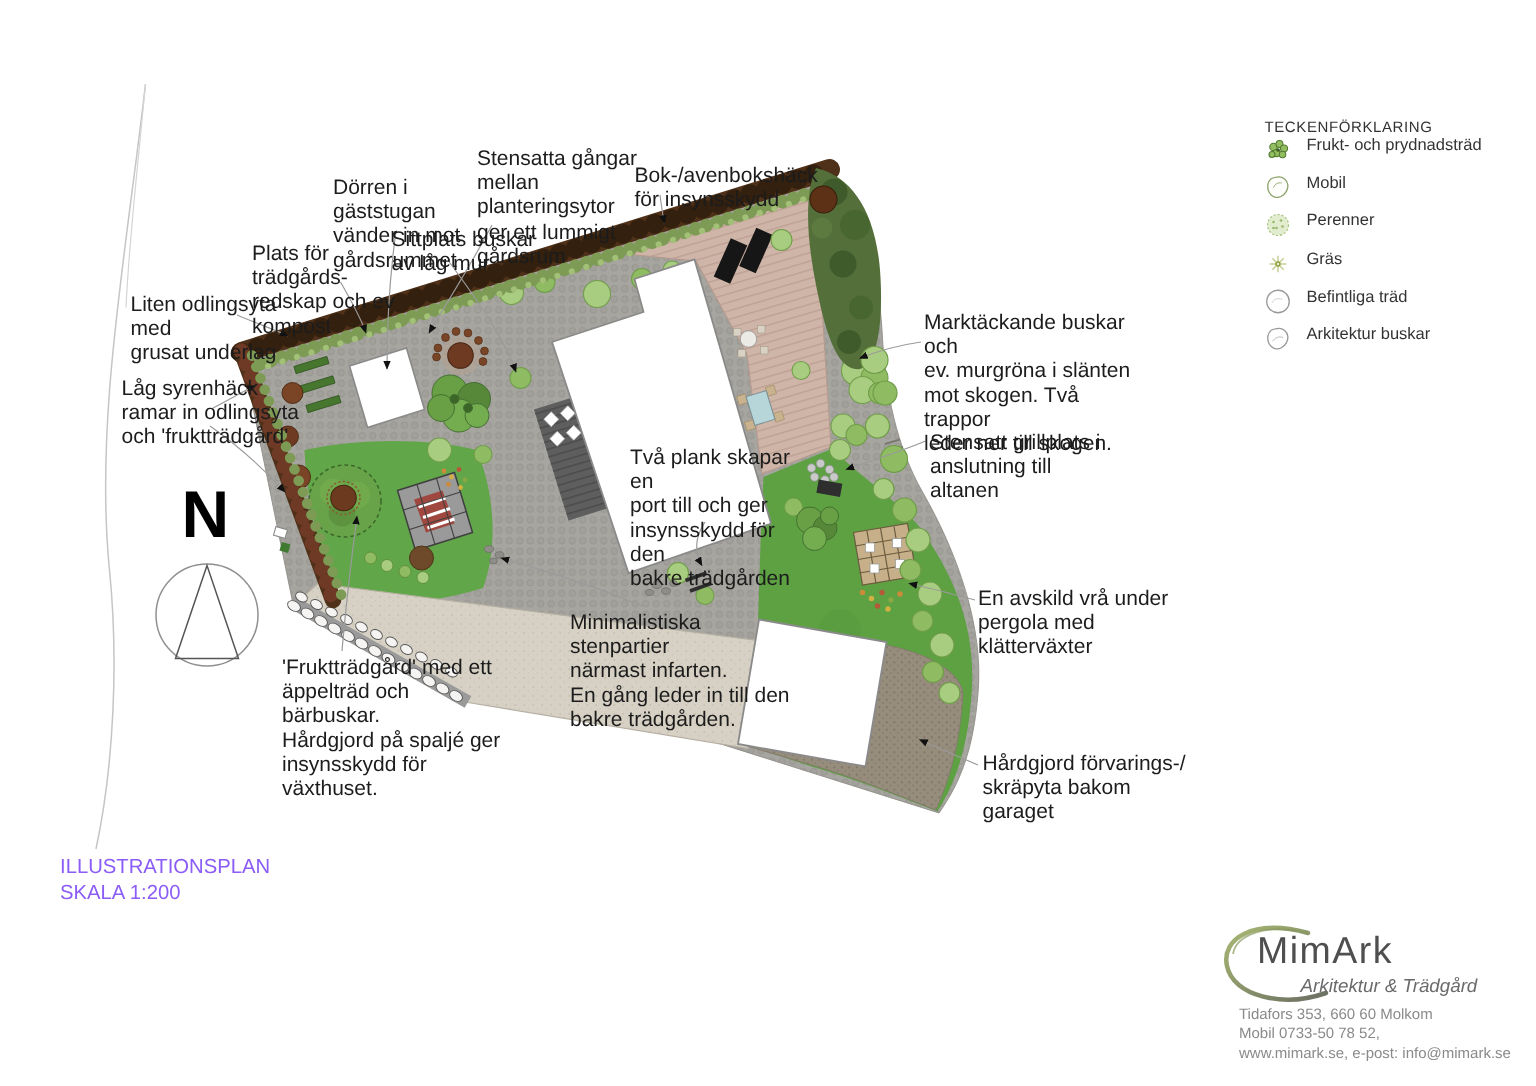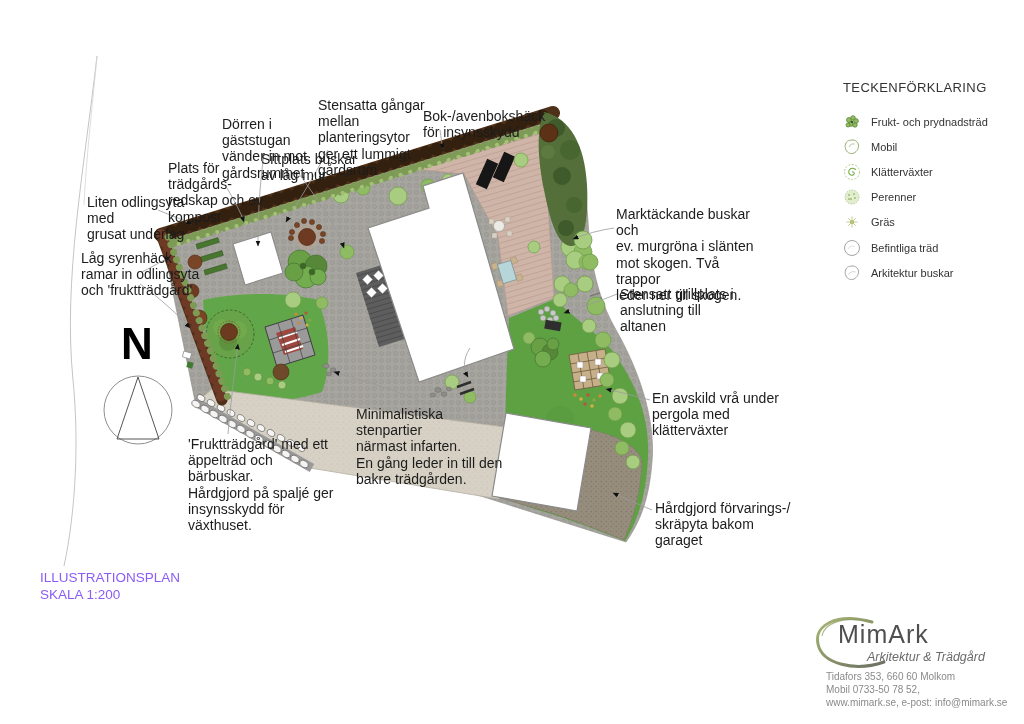--- a/index.html
+++ b/index.html
@@ -2,22 +2,22 @@
 <html><head>
 <meta charset="utf-8">
 <style>
   html,body{margin:0;padding:0;background:#fff;}
   .canvas{position:relative;width:1024px;height:724px;background:#fff;overflow:hidden;
           font-family:"Liberation Sans",sans-serif;color:#1c1c1c;}
   .plan-svg{position:absolute;left:0;top:0;}
   .ann{position:absolute;font-size:14px;line-height:1.16;color:#1c1c1c;white-space:pre-line;}
   .north-n{position:absolute;left:121px;top:322px;font-size:44px;font-weight:700;color:#000;line-height:1;}
   .legend{position:absolute;left:843px;top:80px;width:180px;}
-  .legend-title{font-size:13px;color:#333;letter-spacing:.4px;margin-bottom:14px;}
-  .legend-item{display:flex;align-items:center;height:25.2px;}
+  .legend-title{font-size:10px;color:#333;letter-spacing:.4px;}
+  .legend-item{display:flex;align-items:flex-start;height:25.2px;}
   .legend-item .ic{width:18px;height:18px;margin-right:10px;flex:0 0 18px;}
   .legend-item .lb{font-size:11px;color:#333;}
   .titleblock{position:absolute;left:40px;top:570px;font-size:13.5px;color:#8b5cf6;line-height:1.25;}
   .logo{position:absolute;left:812px;top:598px;width:210px;height:110px;}
   .logo-swoosh{position:absolute;left:0;top:6px;}
   .logo-name{position:absolute;left:26px;top:22px;font-size:25px;color:#4f4f4f;letter-spacing:1px;}
   .logo-tagline{position:absolute;left:55px;top:52px;font-size:12.5px;color:#6a6a6a;font-style:italic;}
   .logo-contact{position:absolute;left:14px;top:72px;font-size:10px;color:#8a8a8a;line-height:1.3;white-space:pre-line;}
 </style>
 </head>
@@ -398,23 +398,27 @@
 grusat underlag</div>
 <div class="ann" style="left:81px;top:250px;width:120px">Låg syrenhäck
 ramar in odlingsyta
 och 'fruktträdgård'</div>
 <div class="ann" style="left:616px;top:206px;width:140px">Marktäckande buskar och
 ev. murgröna i slänten
 mot skogen. Två trappor
 leder ner till skogen.</div>
 <div class="ann" style="left:620px;top:286px;width:125px">Stensatt grillplats i
 anslutning till altanen</div>
+<div class="ann" style="left:420px;top:296px;width:118px">Två plank skapar en
+port till och ger
+insynsskydd för den
+bakre trädgården</div>
 <div class="ann" style="left:652px;top:390px;width:145px">En avskild vrå under
 pergola med klätterväxter</div>
-<div class="ann" style="left:356px;top:406px;width:150px">Minimalistiska stenpartier
+<div class="ann" style="left:380px;top:406px;width:150px">Minimalistiska stenpartier
 närmast infarten.
 En gång leder in till den
 bakre trädgården.</div>
 <div class="ann" style="left:188px;top:436px;width:150px">'Fruktträdgård' med ett
 äppelträd och bärbuskar.
 Hårdgjord på spaljé ger
 insynsskydd för växthuset.</div>
 <div class="ann" style="left:655px;top:500px;width:145px">Hårdgjord förvarings-/
 skräpyta bakom garaget</div>
 
@@ -439,27 +443,20 @@
   </div>
 
   <div class="legend-item">
     <svg class="ic" viewBox="0 0 18 18">
       <path d="M9,2 C12,1.5 15,4 15.5,7 C16,10 14,13.5 11,15 C8,16.5 4.5,15 3,12 C1.5,9 2,5 4.5,3.2 C6,2.2 7.5,2.2 9,2 Z" fill="#fdfdfb" stroke="#8fa56b" stroke-width="0.9"></path>
       <path d="M6,9 C7,6.5 9,5.5 11.5,6" fill="none" stroke="#8fa56b" stroke-width="0.6"></path>
     </svg>
     <span class="lb">Mobil</span>
   </div>
 
-  <div class="legend-item">
-    <svg class="ic" viewBox="0 0 18 18">
-      <circle cx="9" cy="9" r="7.5" fill="none" stroke="#9cc470" stroke-width="0.8" stroke-dasharray="2,1.5"></circle>
-      <path d="M9,9 c1.2,-0.6 2.4,0.4 2.2,1.6 c-0.3,1.6 -2.4,2 -3.8,1.2 c-1.9,-1 -2.2,-3.6 -0.8,-5.2 c1.7,-1.9 4.8,-1.6 6.3,0.3" fill="none" stroke="#76ab46" stroke-width="1.1"></path>
-    </svg>
-    <span class="lb">Klätterväxter</span>
-  </div>
 
   <div class="legend-item">
     <svg class="ic" viewBox="0 0 18 18">
       <circle cx="9" cy="9" r="7" fill="#e2edcf" stroke="#a9c584" stroke-width="0.8" stroke-dasharray="1.5,1.2"></circle>
       <g fill="#9ab86f">
             <circle cx="6" cy="7" r="0.9"></circle>
             <circle cx="11" cy="6" r="0.9"></circle>
       <circle cx="8" cy="11" r="0.9"></circle>
             <circle cx="12" cy="10" r="0.9"></circle>
             <circle cx="6" cy="11" r="0.9"></circle>

